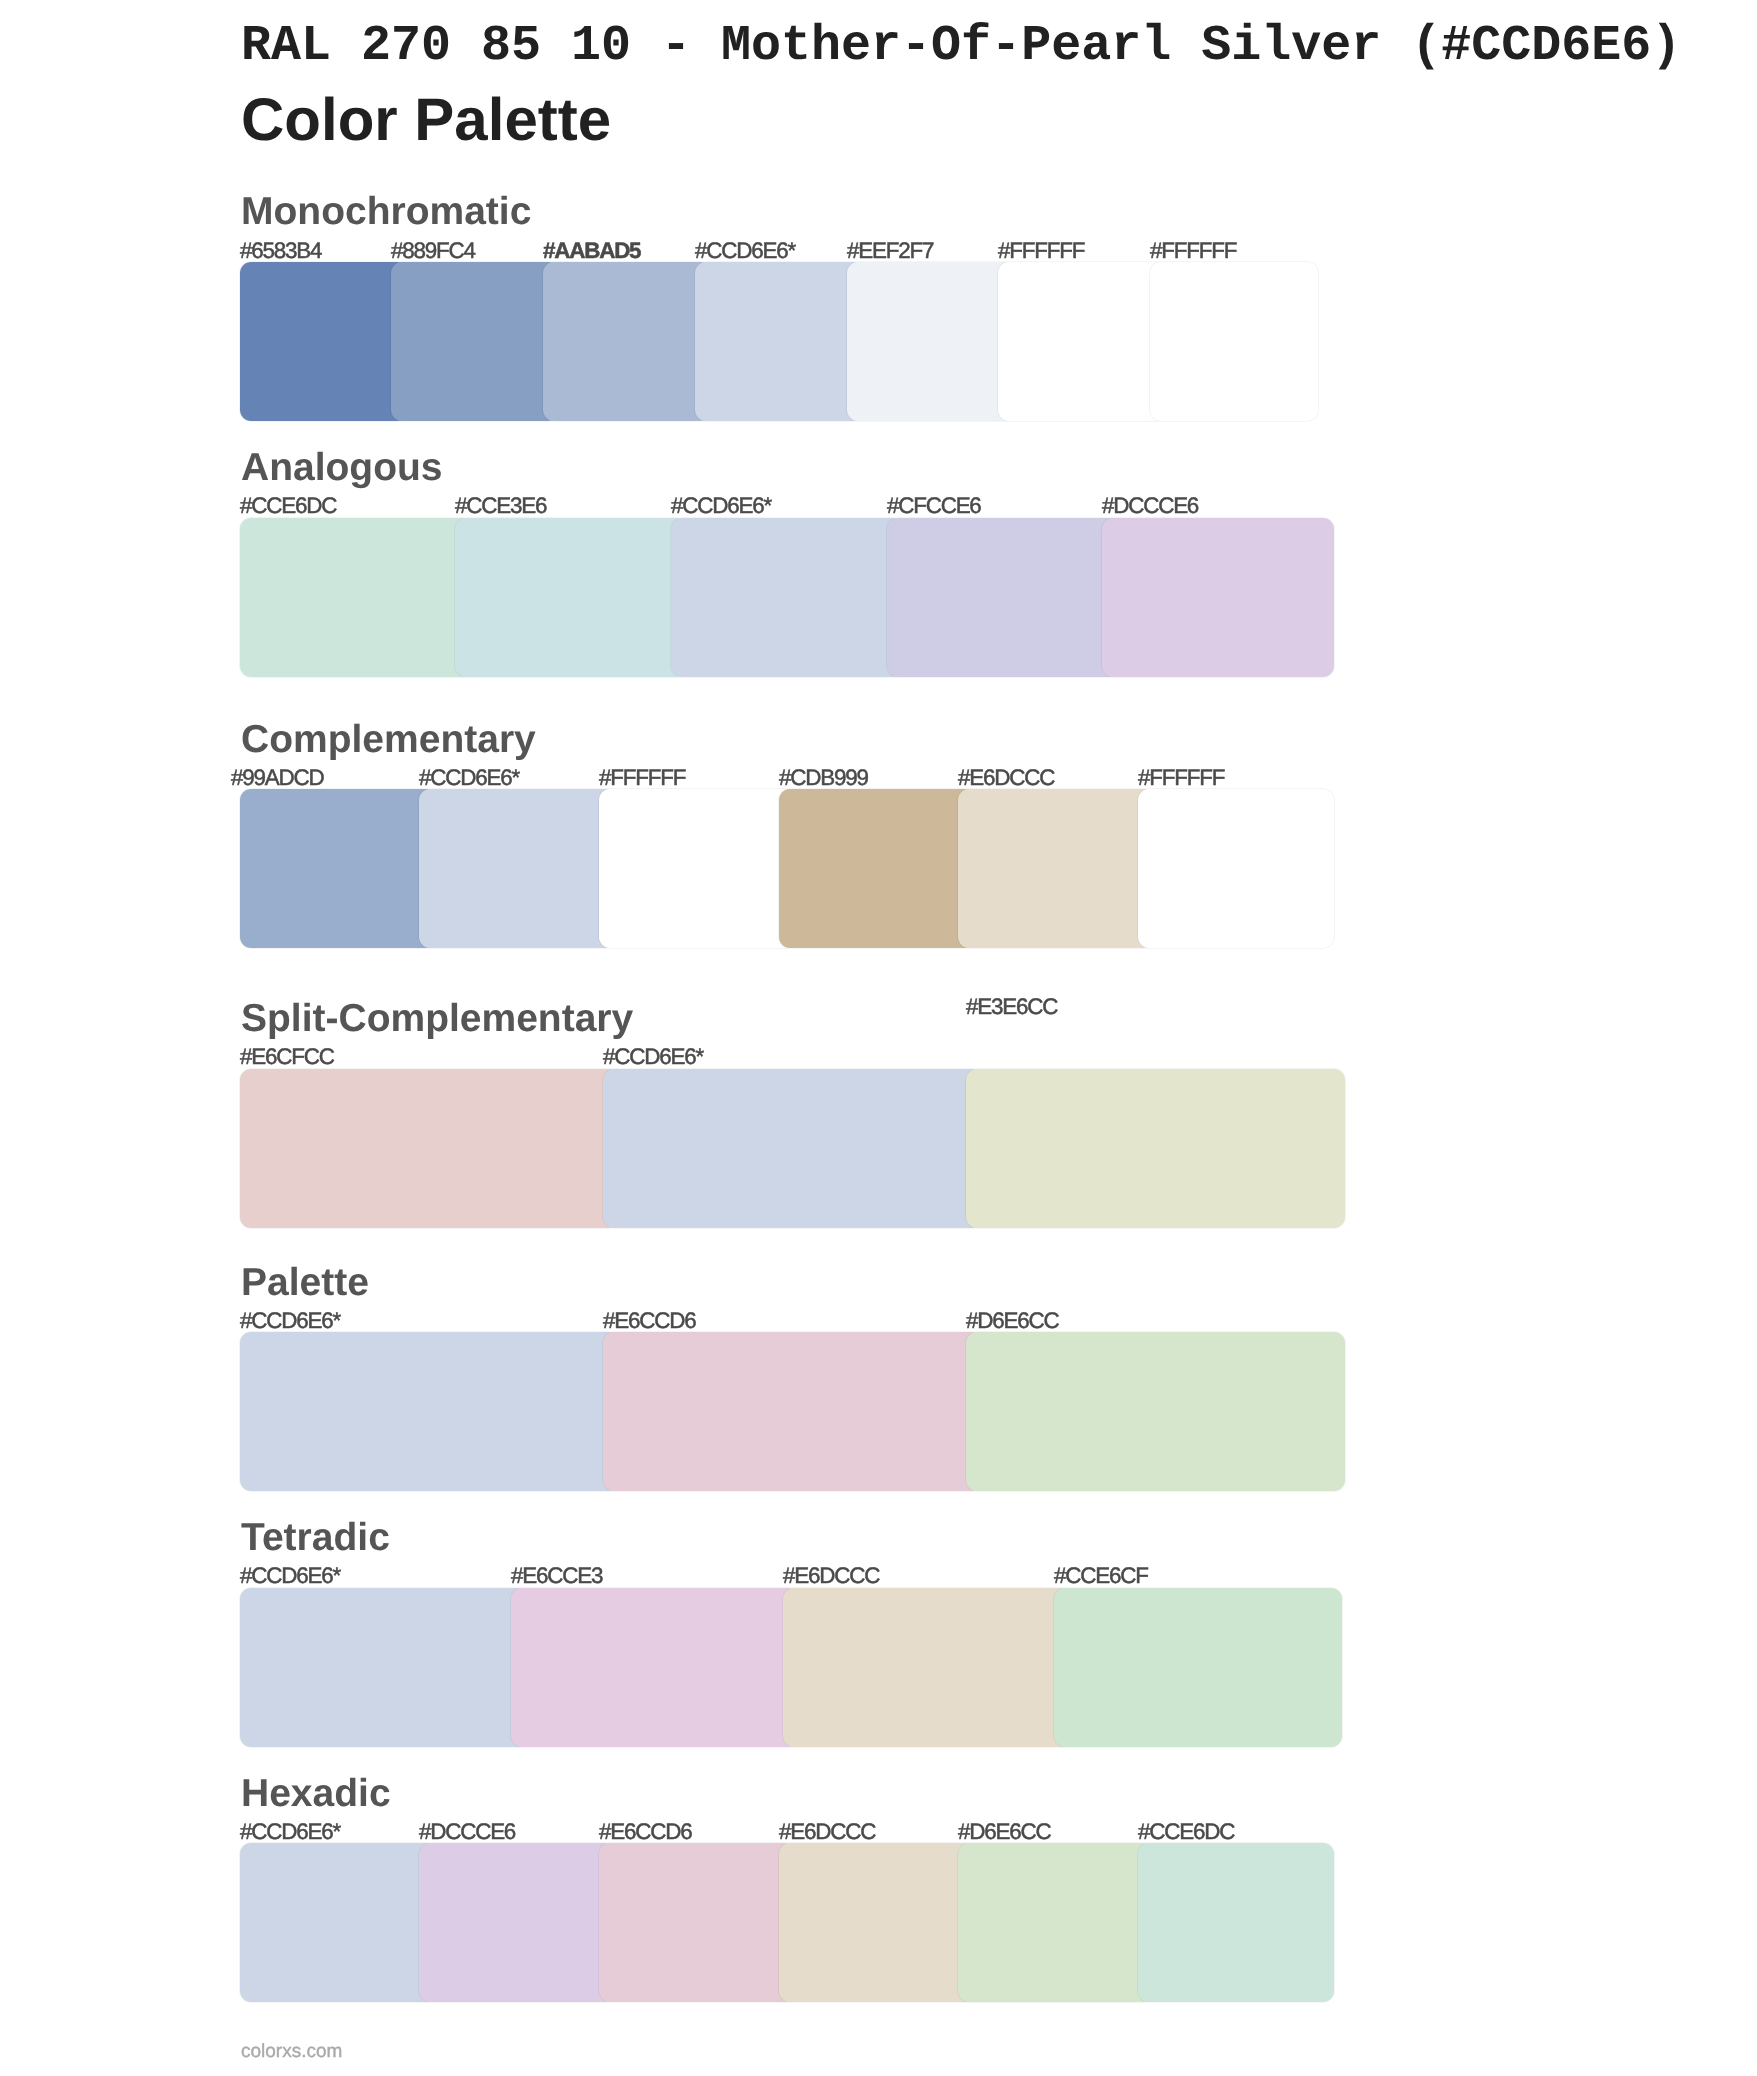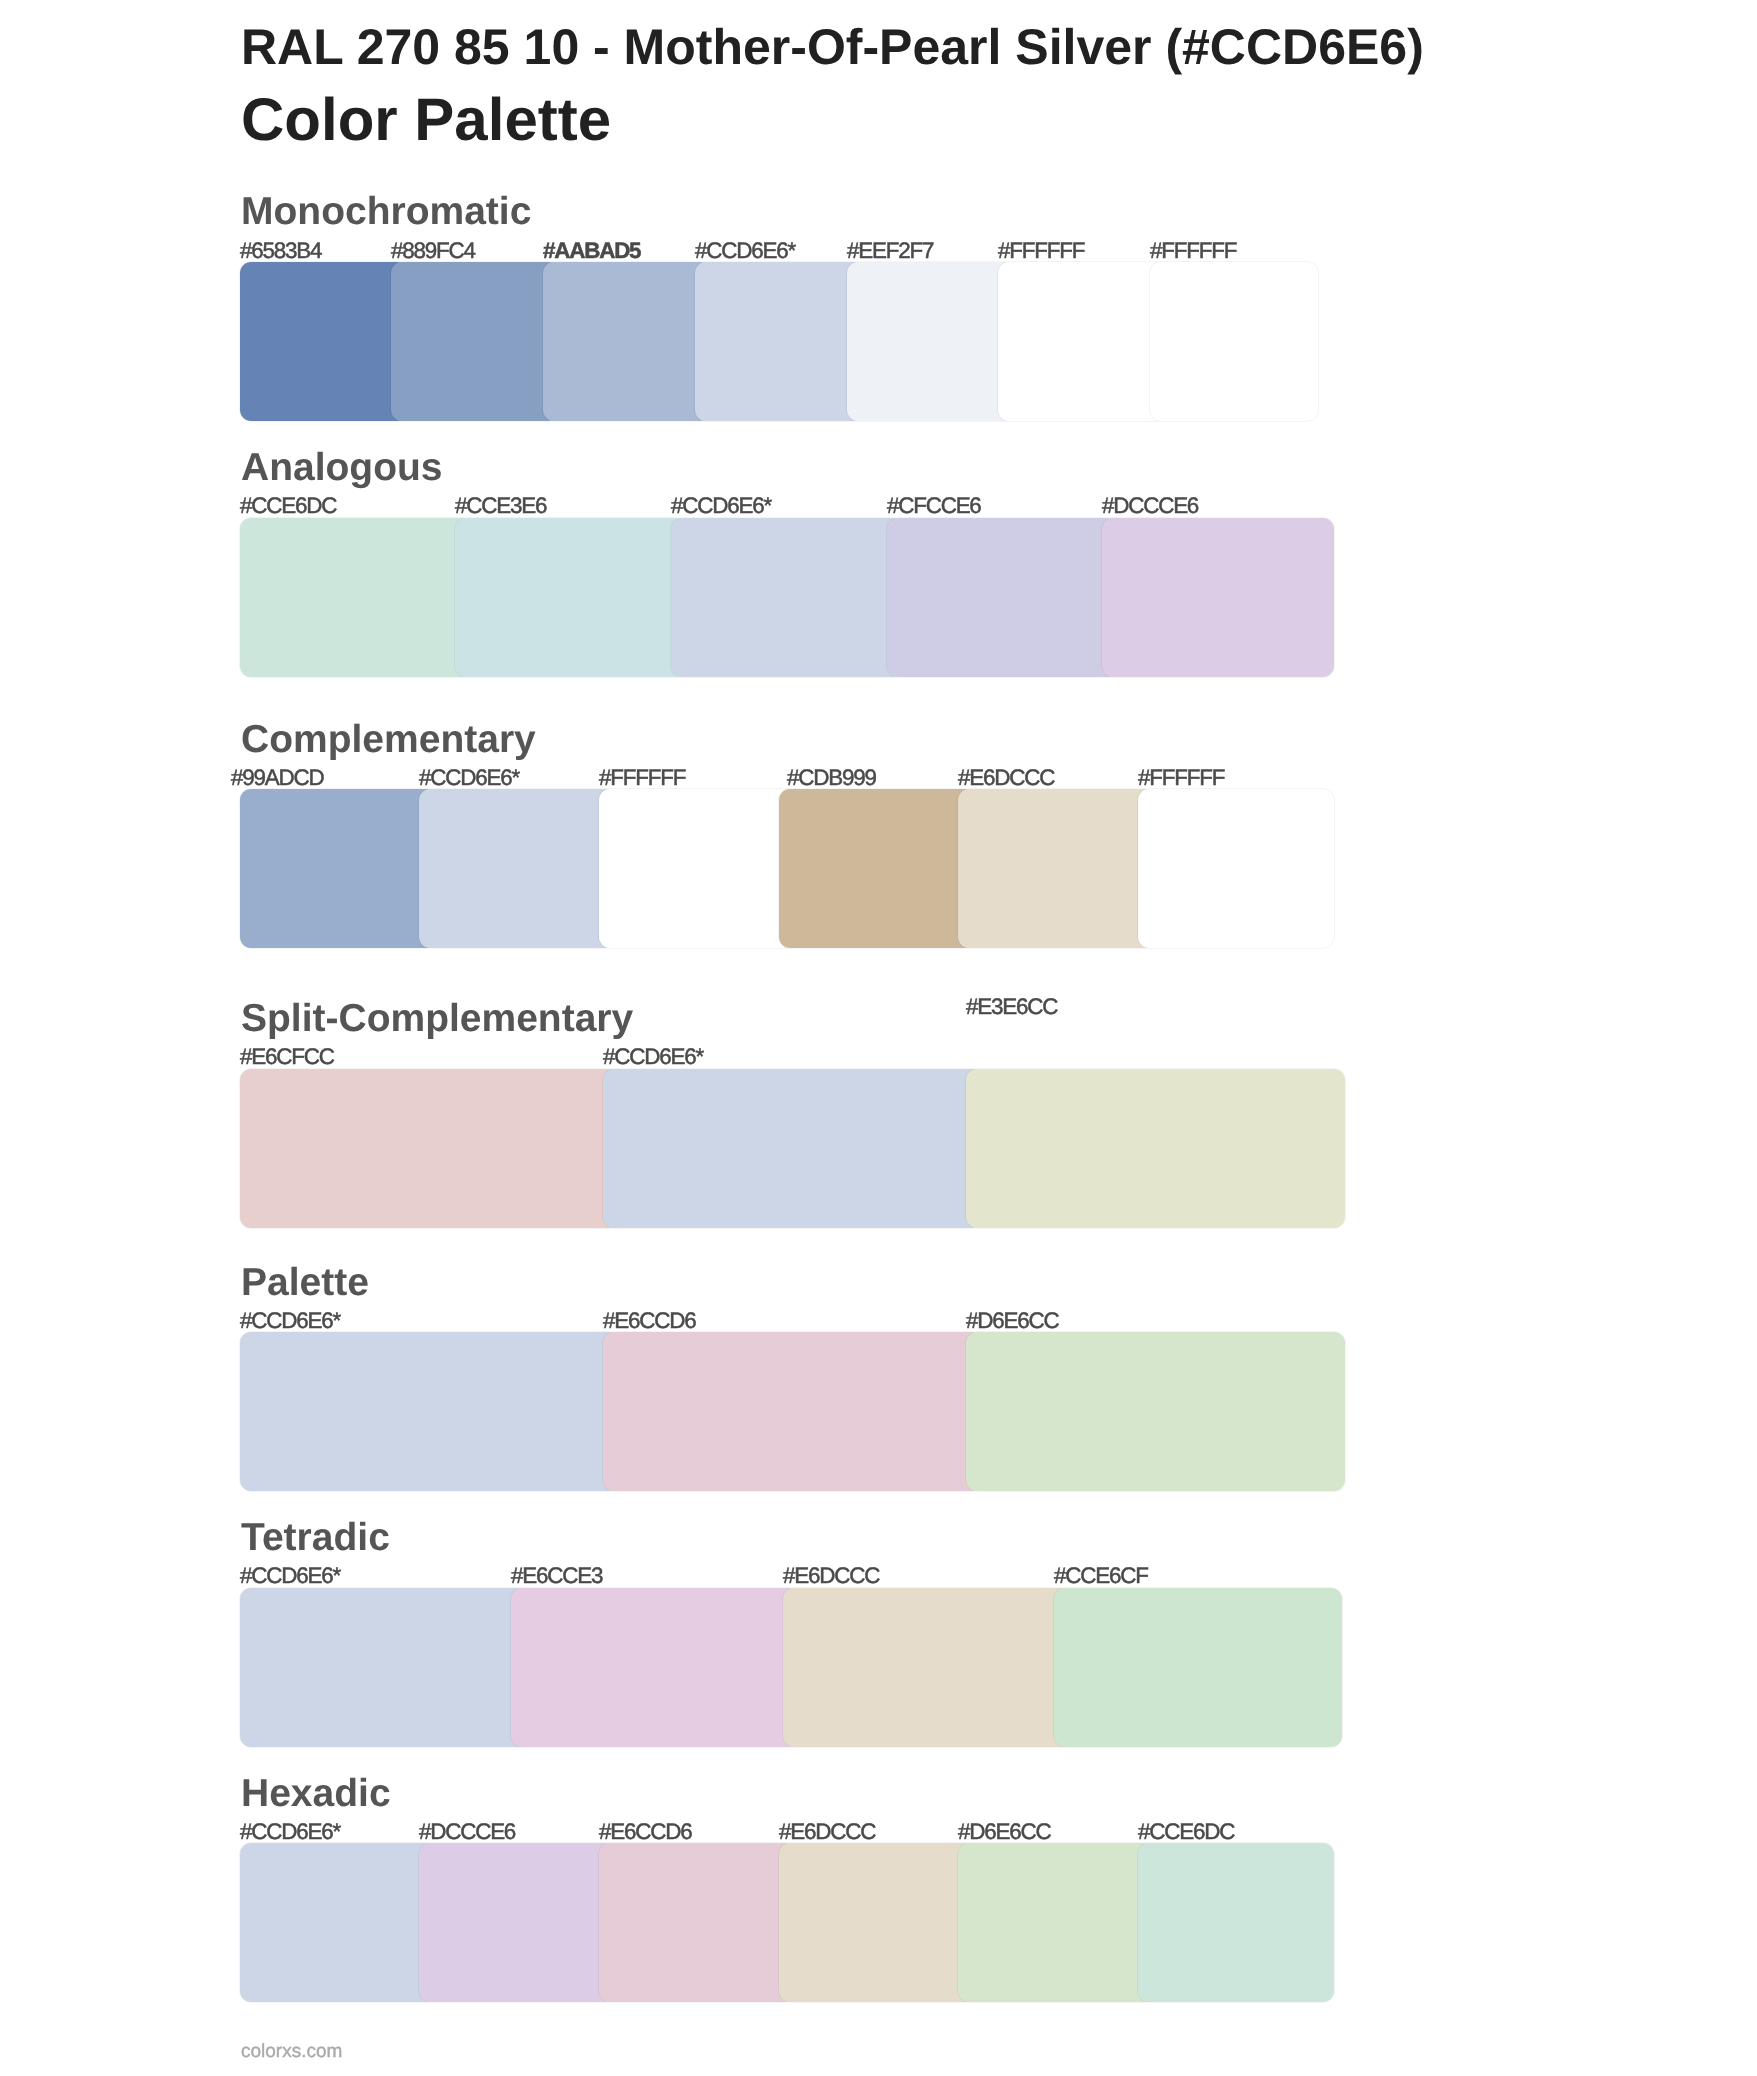--- a/index.html
+++ b/index.html
@@ -9,21 +9,21 @@
     background:#ffffff;
     font-family:"Liberation Sans", sans-serif;
     -webkit-font-smoothing:antialiased;
     text-rendering:geometricPrecision;
   }
   .page { position:relative; width:1757px; height:2077px; overflow:hidden; }
 
   .title {
     position:absolute; left:241px; top:0px;
     font-size:50px; font-weight:700; color:#212121;
-    line-height:1; white-space:nowrap;
+    line-height:1; white-space:nowrap;font-family:Liberation Mono, monospace;
   }
   .subtitle {
     position:absolute; left:241px; top:0px;
     font-size:60px; font-weight:700; color:#212121;
     line-height:1; white-space:nowrap;
   }
 
   .section { position:absolute; left:0; top:0; width:1757px; }
   .sec-head {
     position:absolute; left:241px;
@@ -87,21 +87,21 @@
         <div class="swatch" title="#DCCCE6" style="left: 1102px; top: 518px; width: 232px; z-index: 14; background-color: rgb(220, 204, 230);"></div>
       </div>
       <div class="section">
         <div class="sec-head" style="top: 720px;">Complementary</div>
         <span class="label" style="left: 231px; top: 767px;">#99ADCD</span>
         <div class="swatch" title="#99ADCD" style="left: 240px; top: 789px; width: 196px; z-index: 10; background-color: rgb(153, 173, 205);"></div>
         <span class="label" style="left: 419px; top: 767px;">#CCD6E6*</span>
         <div class="swatch" title="#CCD6E6*" style="left: 419px; top: 789px; width: 196px; z-index: 11; background-color: rgb(204, 214, 230);"></div>
         <span class="label" style="left: 599px; top: 767px;">#FFFFFF</span>
         <div class="swatch" title="#FFFFFF" style="left: 599px; top: 789px; width: 196px; z-index: 12; background-color: rgb(255, 255, 255);"></div>
-        <span class="label" style="left: 779px; top: 767px; margin-left: 8px;">#CDB999</span>
+        <span class="label" style="left: 779px; top: 767px;">#CDB999</span>
         <div class="swatch" title="#CDB999" style="left: 779px; top: 789px; width: 196px; z-index: 13; background-color: rgb(205, 185, 153);"></div>
         <span class="label" style="left: 958px; top: 767px;">#E6DCCC</span>
         <div class="swatch" title="#E6DCCC" style="left: 958px; top: 789px; width: 196px; z-index: 14; background-color: rgb(230, 220, 204);"></div>
         <span class="label" style="left: 1138px; top: 767px;">#FFFFFF</span>
         <div class="swatch" title="#FFFFFF" style="left: 1138px; top: 789px; width: 196px; z-index: 15; background-color: rgb(255, 255, 255);"></div>
       </div>
       <div class="section">
         <div class="sec-head" style="top: 999px;">Split-Complementary</div>
         <span class="label" style="left: 240px; top: 1046px;">#E6CFCC</span>
         <div class="swatch" title="#E6CFCC" style="left: 240px; top: 1069px; width: 379px; z-index: 10; background-color: rgb(230, 207, 204);"></div>

